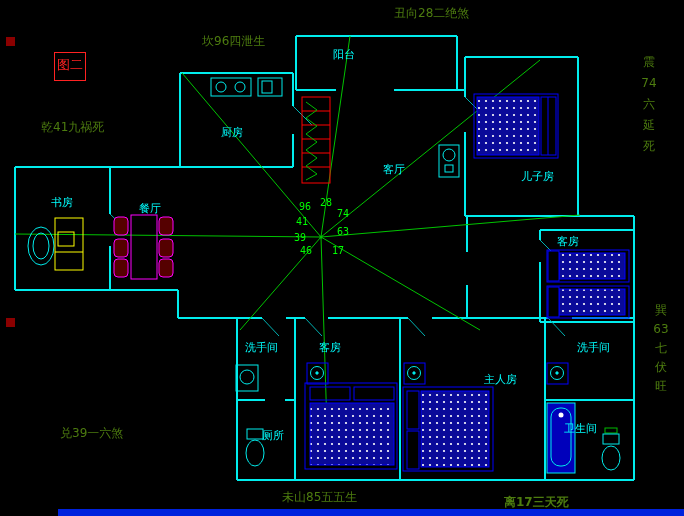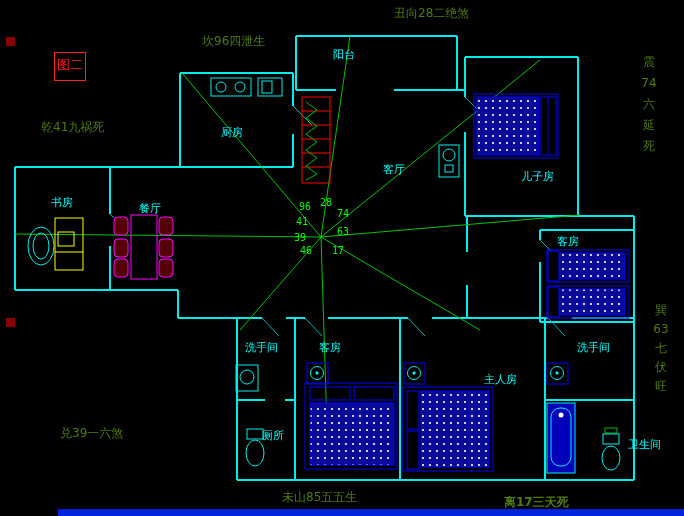--- a/index.html
+++ b/index.html
@@ -249,17 +249,17 @@
   <div class="lbl room" style="left:383px;top:164px;">客厅</div>
   <div class="lbl room" style="left:521px;top:171px;text-align:center;">儿子房</div>
   <div class="lbl room" style="left:51px;top:197px;">书房</div>
   <div class="lbl room" style="left:139px;top:203px;">餐厅</div>
   <div class="lbl room" style="left:557px;top:236px;">客房</div>
   <div class="lbl room" style="left:245px;top:342px;">洗手间</div>
   <div class="lbl room" style="left:319px;top:342px;">客房</div>
   <div class="lbl room" style="left:484px;top:374px;">主人房</div>
   <div class="lbl room" style="left:577px;top:342px;">洗手间</div>
   <div class="lbl room" style="left:262px;top:412px;margin-top:18px;">厕所</div>
-  <div class="lbl room" style="left:628px;top:423px;margin-top:16px;">卫生间</div>
+  <div class="lbl room" style="left:564px;top:423px;">卫生间</div>
 
   <div class="bottombar"></div>
 
 </div>
 
 </body></html>

